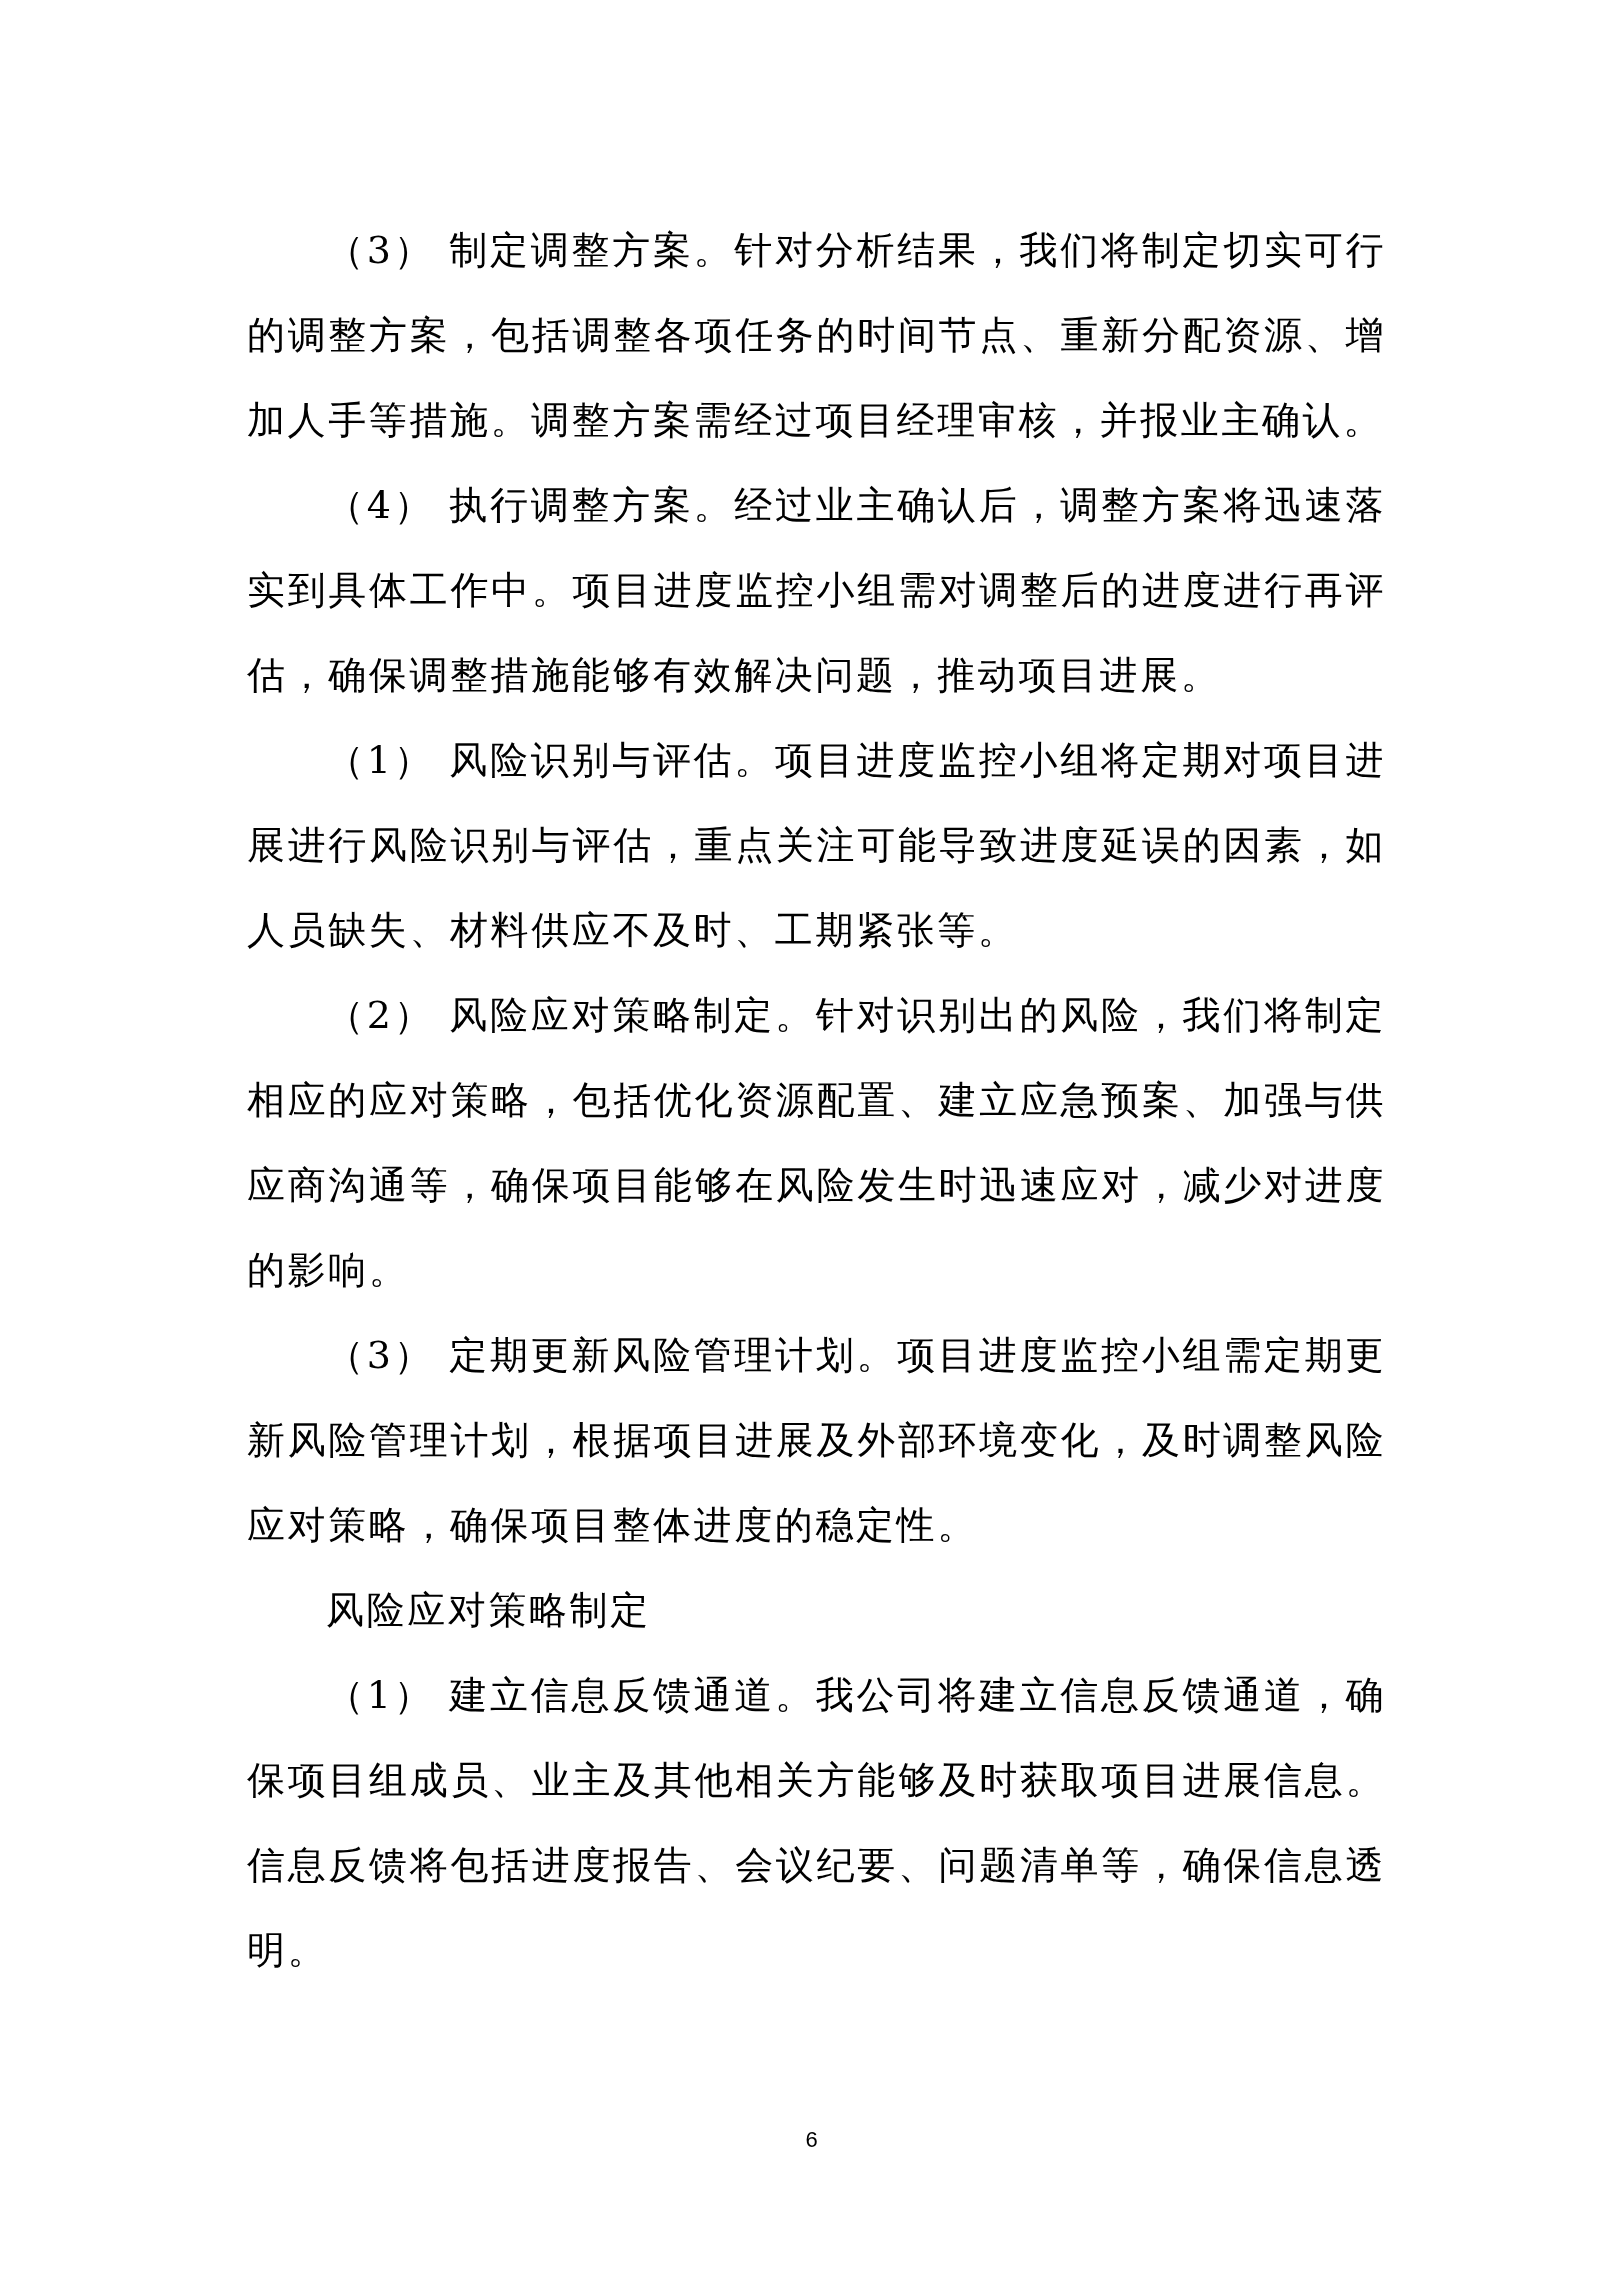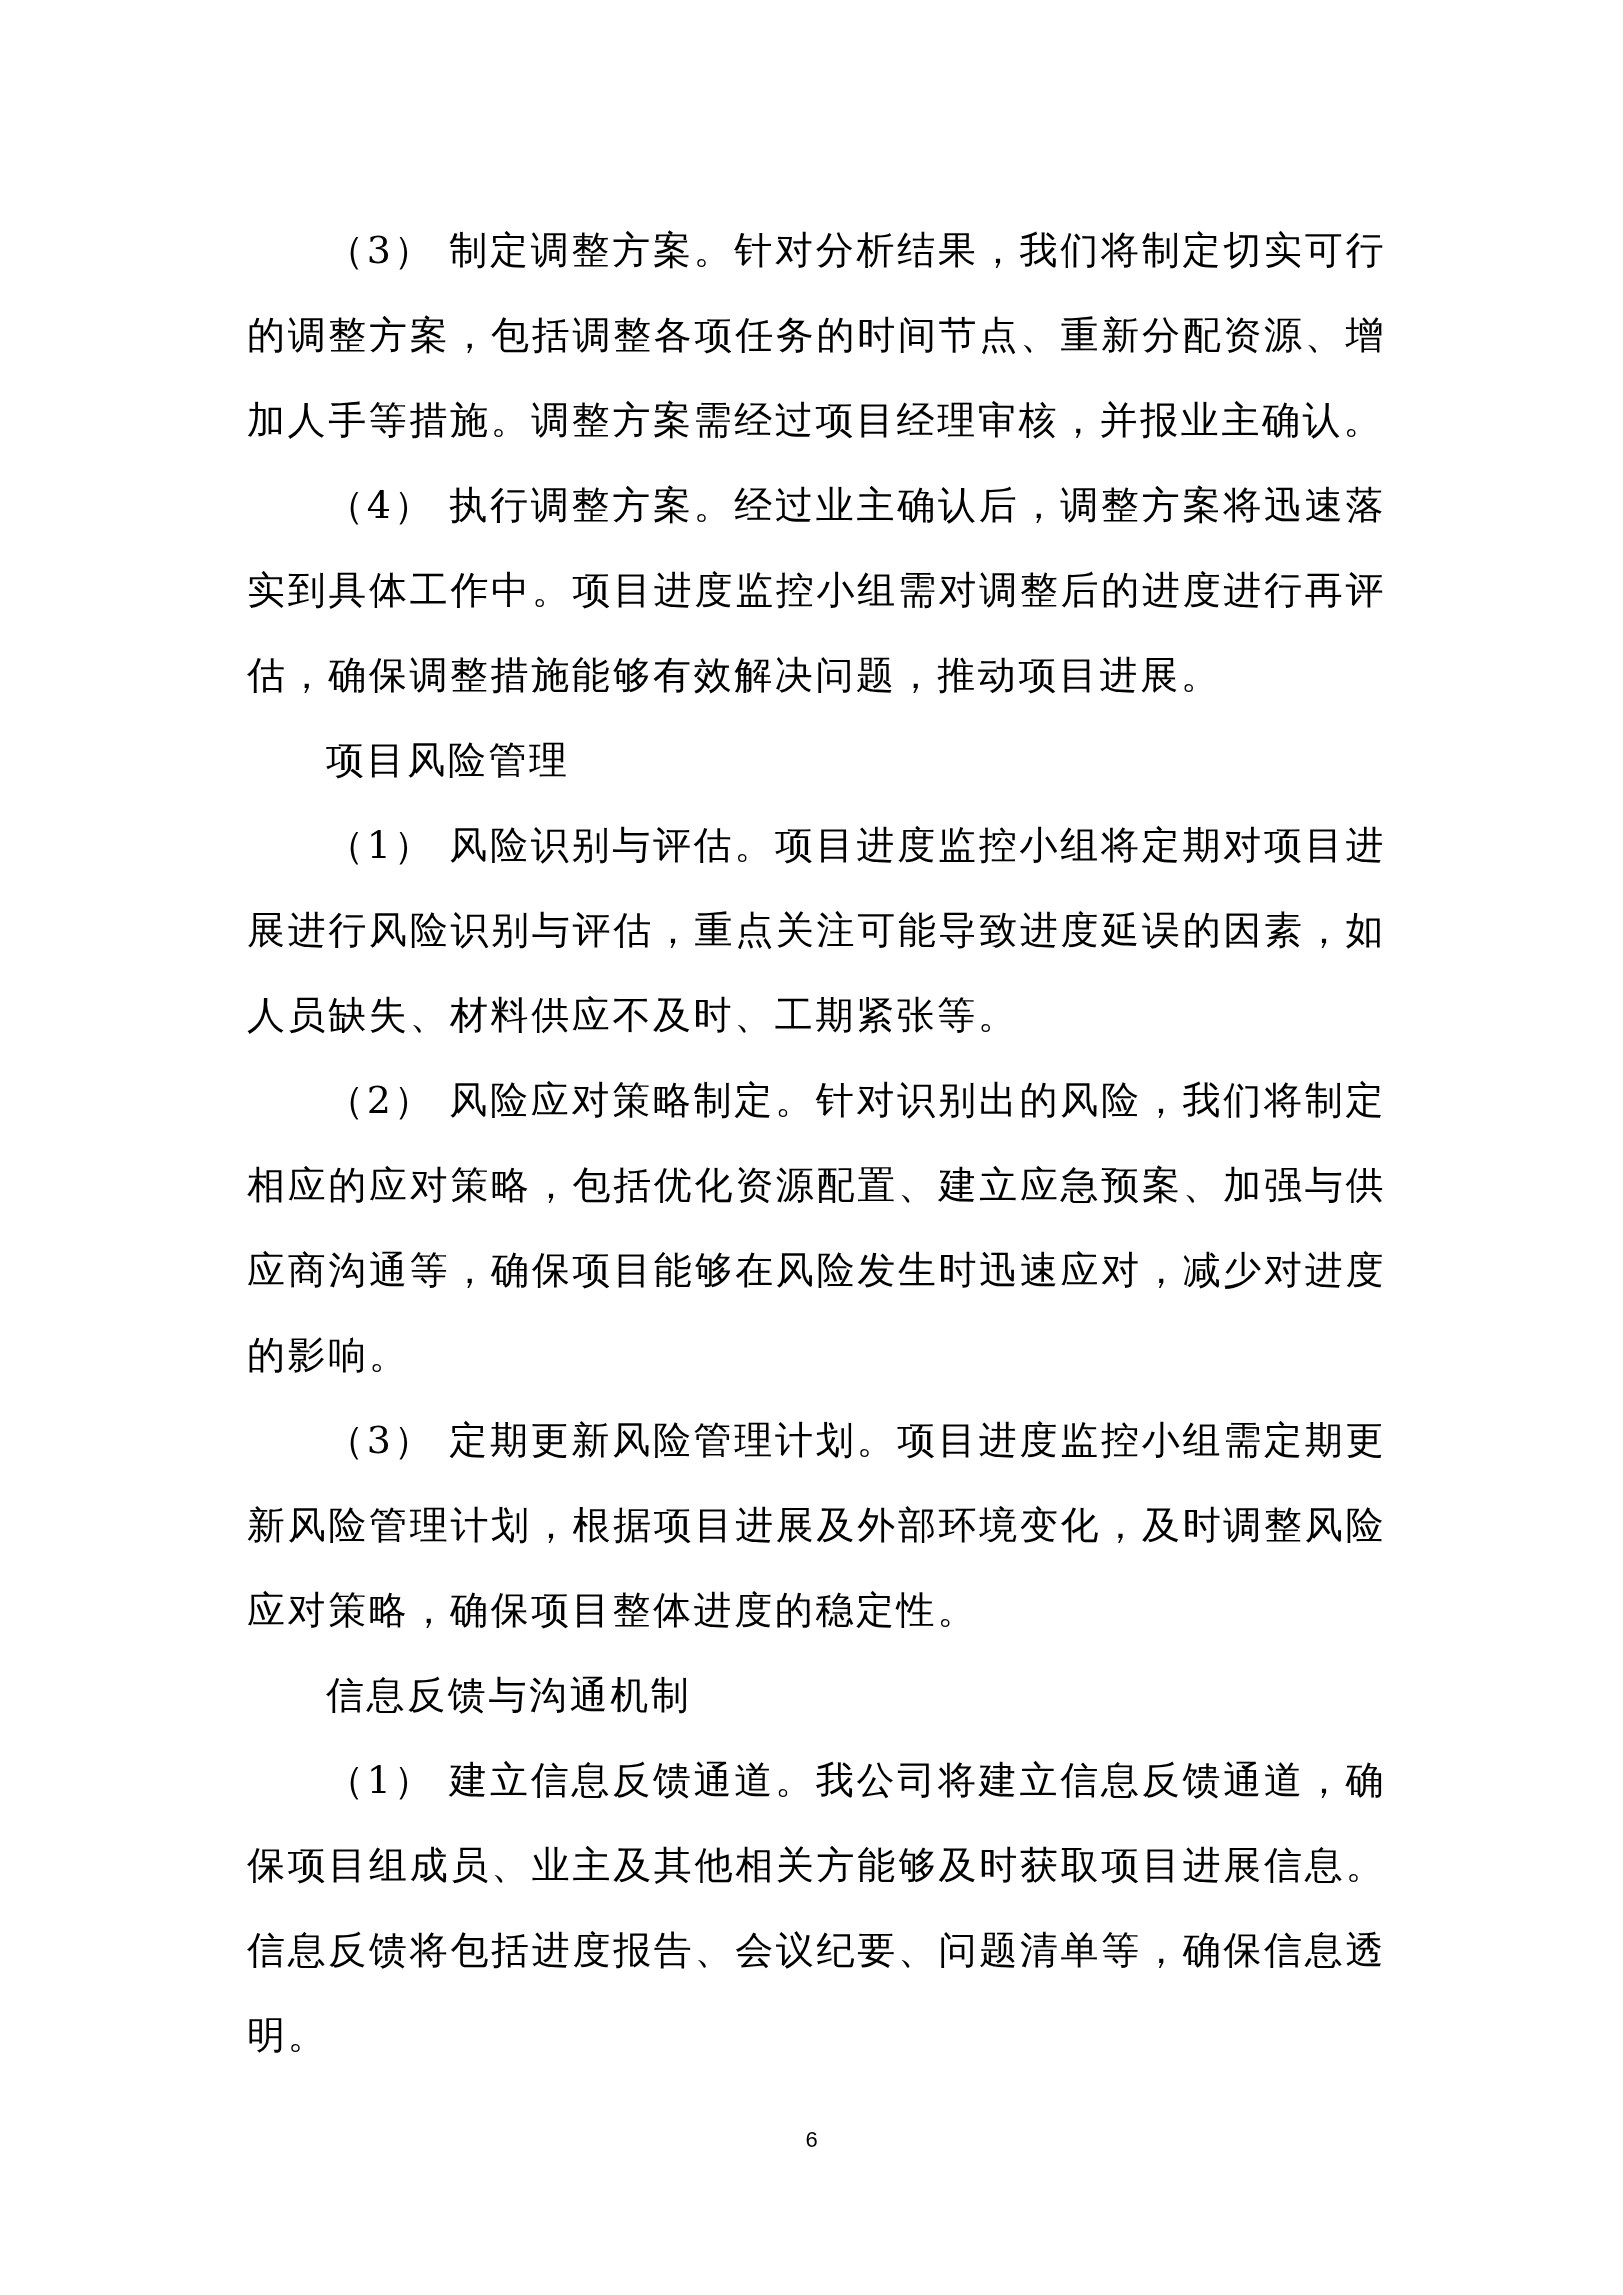--- a/index.html
+++ b/index.html
@@ -14,22 +14,21 @@
   .page-number { position:absolute; top:2127px; left:0; width:1623px; text-align:center;
                  font-size:22px; font-family:"Liberation Sans", sans-serif; }
 </style>
 </head>
 <body>
 
 <div class="page">
   <div class="body-text">
     <p class="para indent">（3） 制定调整方案。针对分析结果，我们将制定切实可行的调整方案，包括调整各项任务的时间节点、重新分配资源、增加人手等措施。调整方案需经过项目经理审核，并报业主确认。</p>
     <p class="para indent">（4） 执行调整方案。经过业主确认后，调整方案将迅速落实到具体工作中。项目进度监控小组需对调整后的进度进行再评估，确保调整措施能够有效解决问题，推动项目进展。</p>
-    <p class="heading">项目风险管理</p>
     <p class="para indent">（1） 风险识别与评估。项目进度监控小组将定期对项目进展进行风险识别与评估，重点关注可能导致进度延误的因素，如人员缺失、材料供应不及时、工期紧张等。</p>
     <p class="para indent">（2） 风险应对策略制定。针对识别出的风险，我们将制定相应的应对策略，包括优化资源配置、建立应急预案、加强与供应商沟通等，确保项目能够在风险发生时迅速应对，减少对进度的影响。</p>
     <p class="para indent">（3） 定期更新风险管理计划。项目进度监控小组需定期更新风险管理计划，根据项目进展及外部环境变化，及时调整风险应对策略，确保项目整体进度的稳定性。</p>
-    <p class="heading">信息反馈与沟通机制</p>
+    <p class="heading">风险应对策略制定</p>
     <p class="para indent">（1） 建立信息反馈通道。我公司将建立信息反馈通道，确保项目组成员、业主及其他相关方能够及时获取项目进展信息。信息反馈将包括进度报告、会议纪要、问题清单等，确保信息透明。</p>
   </div>
   <div class="page-number">6</div>
 </div>
 
 
 </body></html>

